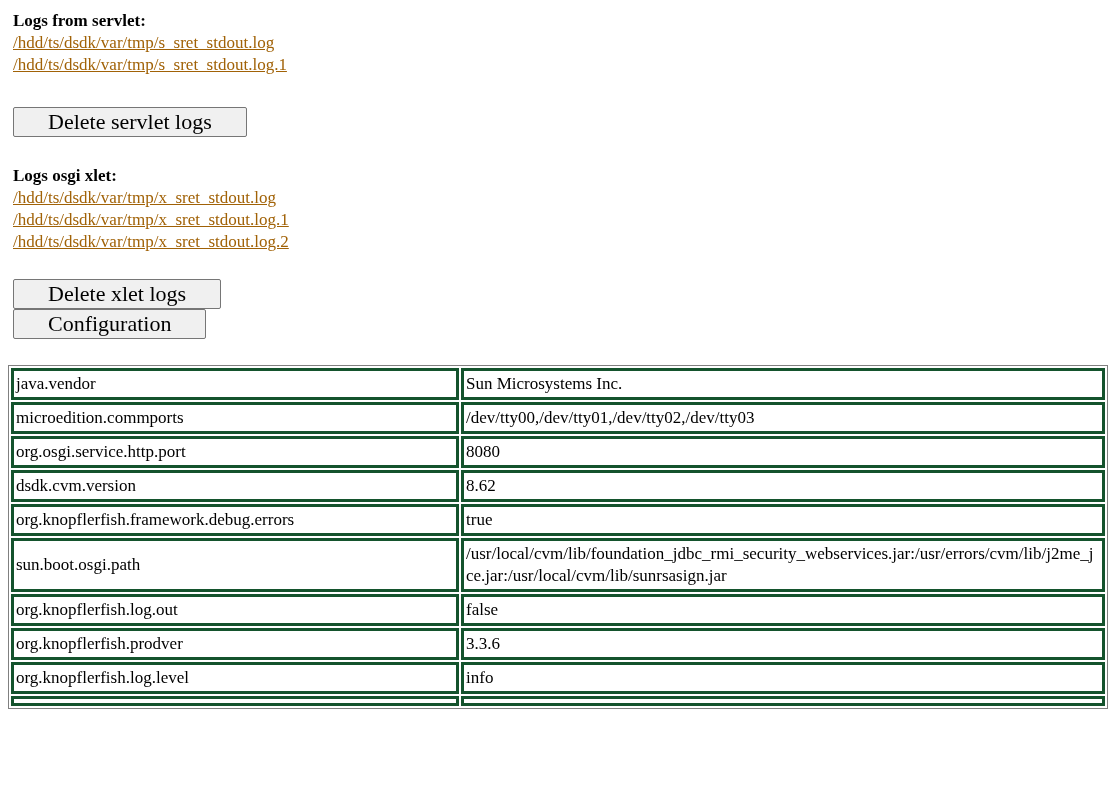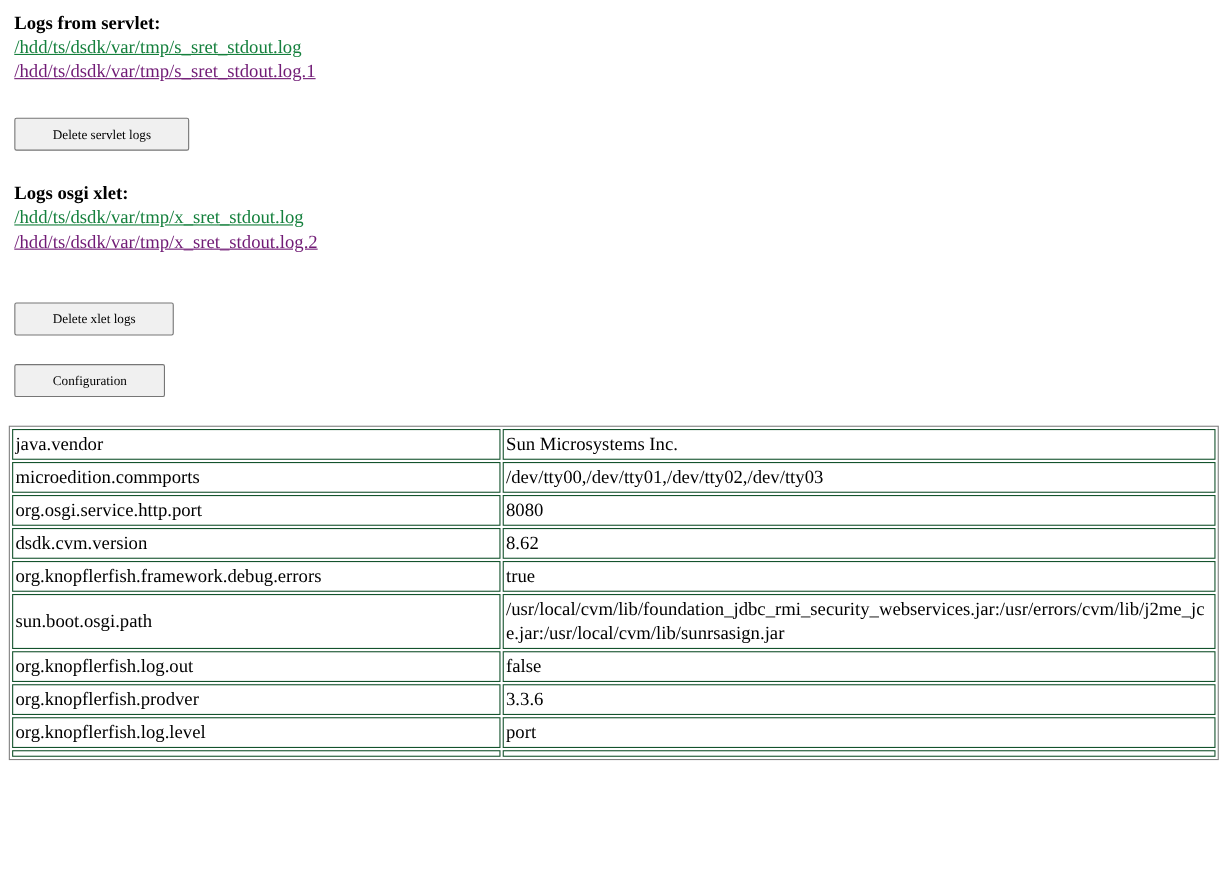--- a/index.html
+++ b/index.html
@@ -22,55 +22,55 @@
     line-height: 22px;
   }
   .section-heading {
     font-weight: bold;
     line-height: 22px;
     margin-top: 40px;
   }
   .log-link {
     display: block;
     text-decoration: underline;
-    color: #701a75;
+    color: #a16207;
     line-height: 22px;
     width: -moz-fit-content;
     width: fit-content;
   }
   .log-link.visited {
-    color: #15803d;
+    color: #a16207;
   }
   .button-row {
     padding-left: 5px;
   }
   .row-servlet-btn { margin-top: 31px; margin-bottom: 28px; }
-  .row-xlet-btn    { margin-top: 44px; }
-  .row-config-btn  { margin-top: 26px; }
+  .row-xlet-btn    { margin-top: 26px; }
+  .row-config-btn  { }
   button.classic {
     font-family: "Liberation Serif", serif;
-    font-size: 12px;
+    font-size: 22px;
     line-height: 22px;
     color: #000000;
     background: #f0f0f0;
     border: 1px solid #767676;
     border-radius: 2px;
     padding: 3px 34px;
     cursor: pointer;
   }
   table.props {
     margin-top: 26px;
     border-collapse: separate;
     border-spacing: 2px;
     border: 1px solid #808080;
     width: 1100px;
     table-layout: fixed;
   }
   table.props td {
-    border: 1px solid #14532d;
+    border: 3px solid #14532d;
     padding: 2px 2px;
     line-height: 22px;
     vertical-align: middle;
     overflow-wrap: break-word;
     word-wrap: break-word;
   }
   table.props td.key-cell { width: 438px; }
 </style>
 </head>
 <body>
@@ -81,20 +81,21 @@
   <a href="#" class="log-link">/hdd/ts/dsdk/var/tmp/s_sret_stdout.log.1</a>
 </div>
 
 <div class="button-row row-servlet-btn">
   <button class="classic">Delete servlet logs</button>
 </div>
 
 <div class="text-block">
   <b class="section-heading">Logs osgi xlet:</b>
   <a href="#" class="log-link visited">/hdd/ts/dsdk/var/tmp/x_sret_stdout.log</a>
+  <a href="#" class="log-link">/hdd/ts/dsdk/var/tmp/x_sret_stdout.log.1</a>
   <a href="#" class="log-link">/hdd/ts/dsdk/var/tmp/x_sret_stdout.log.2</a>
 </div>
 
 <div class="button-row row-xlet-btn">
   <button class="classic">Delete xlet logs</button>
 </div>
 
 <div class="button-row row-config-btn">
   <button class="classic">Configuration</button>
 </div>
@@ -128,20 +129,20 @@
     <tr>
       <td class="key-cell">org.knopflerfish.log.out</td>
       <td class="val-cell">false</td>
     </tr>
     <tr>
       <td class="key-cell">org.knopflerfish.prodver</td>
       <td class="val-cell">3.3.6</td>
     </tr>
     <tr>
       <td class="key-cell">org.knopflerfish.log.level</td>
-      <td class="val-cell">port</td>
+      <td class="val-cell">info</td>
     </tr>
     <tr>
       <td class="key-cell"></td>
       <td class="val-cell"></td>
     </tr>
   </tbody>
 </table>
 
 </body></html>

